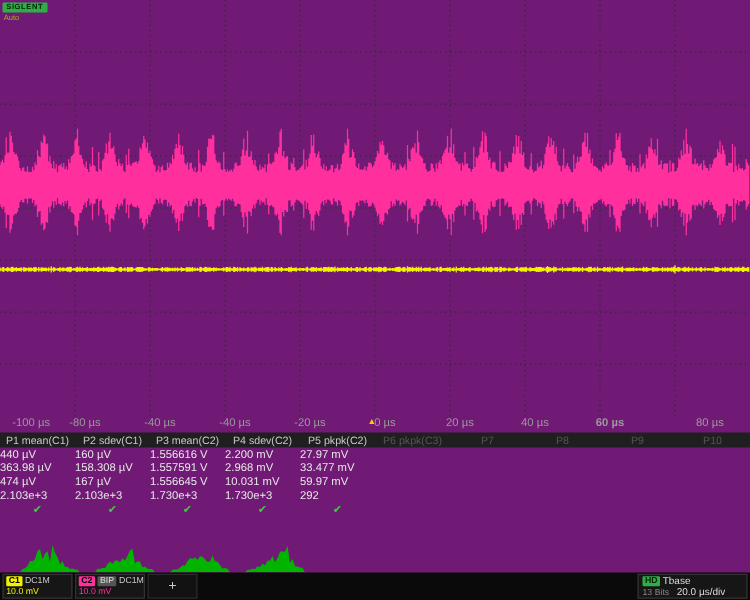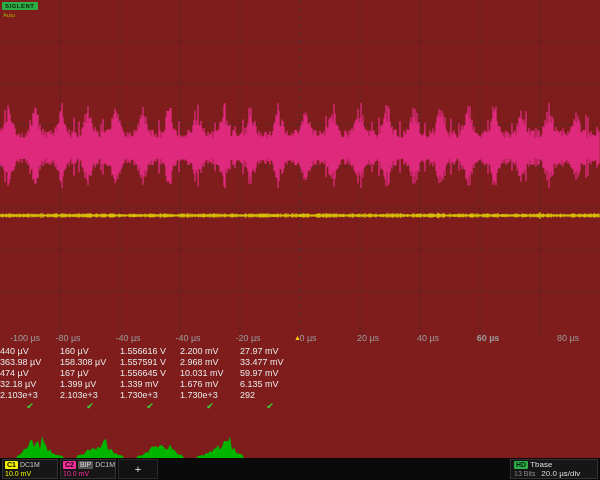--- a/index.html
+++ b/index.html
@@ -1,17 +1,17 @@
 <!DOCTYPE html>
 <html><head>
 <meta charset="utf-8">
 <style>
   *{box-sizing:border-box;margin:0;padding:0}
   html,body{background:#000}
-  .screen{position:relative;width:600px;height:480px;background:#7f1d1d;overflow:hidden;
+  .screen{position:relative;width:600px;height:480px;background:#701a75;overflow:hidden;
           font-family:"Liberation Sans",sans-serif;color:#ddd}
   
   .plot{position:absolute;left:0;top:0;width:600px;height:333px}
   .logo{position:absolute;left:2px;top:2px;background:#2fae46;color:#03220a;font-size:6px;
         font-weight:bold;padding:1px 3px;border-radius:1px;letter-spacing:.5px}
   .status{position:absolute;left:3px;top:12px;color:#a9b000;font-size:6px}
   
   .axis{position:absolute;left:0;top:332px;width:600px;height:14px;color:#9a9a9a;font-size:9px}
   .axlab{position:absolute;top:1px;width:50px;text-align:center;white-space:nowrap}
   .trig{position:absolute;left:294px;top:1px;color:#ffcc00;font-size:7px;line-height:9px}
@@ -74,20 +74,32 @@
       <span class="axlab" style="left: 163px;">-40 µs</span>
       <span class="axlab" style="left: 223px;">-20 µs</span>
       <span class="axlab" style="left: 283px;">0 µs</span>
       <span class="axlab" style="left: 343px;">20 µs</span>
       <span class="axlab" style="left: 403px;">40 µs</span>
       <span class="axlab" style="left: 463px; font-weight: bold;">60 µs</span>
       <span class="axlab" style="left: 543px;">80 µs</span>
     </div>
 
   <div class="meas" id="meas-table">
+      <div class="mrow hdr">
+        <div class="hcell">P1 mean(C1)</div>
+        <div class="hcell">P2 sdev(C1)</div>
+        <div class="hcell">P3 mean(C2)</div>
+        <div class="hcell">P4 sdev(C2)</div>
+        <div class="hcell">P5 pkpk(C2)</div>
+        <div class="hcell dim">P6 pkpk(C3)</div>
+        <div class="hcell dim">P7</div>
+        <div class="hcell dim">P8</div>
+        <div class="hcell dim">P9</div>
+        <div class="hcell dim">P10</div>
+      </div>
       <div class="mrow">
         <div class="vcell">440 µV</div>
         <div class="vcell">160 µV</div>
         <div class="vcell">1.556616 V</div>
         <div class="vcell">2.200 mV</div>
         <div class="vcell">27.97 mV</div>
         <div class="vcell"></div>
         <div class="vcell"></div>
         <div class="vcell"></div>
         <div class="vcell"></div>
@@ -111,32 +123,20 @@
         <div class="vcell">1.556645 V</div>
         <div class="vcell">10.031 mV</div>
         <div class="vcell">59.97 mV</div>
         <div class="vcell"></div>
         <div class="vcell"></div>
         <div class="vcell"></div>
         <div class="vcell"></div>
         <div class="vcell"></div>
       </div>
       <div class="mrow">
-        <div class="vcell">32.18 µV</div>
-        <div class="vcell">1.399 µV</div>
-        <div class="vcell">1.339 mV</div>
-        <div class="vcell">1.676 mV</div>
-        <div class="vcell">6.135 mV</div>
-        <div class="vcell"></div>
-        <div class="vcell"></div>
-        <div class="vcell"></div>
-        <div class="vcell"></div>
-        <div class="vcell"></div>
-      </div>
-      <div class="mrow">
         <div class="vcell">2.103e+3</div>
         <div class="vcell">2.103e+3</div>
         <div class="vcell">1.730e+3</div>
         <div class="vcell">1.730e+3</div>
         <div class="vcell">292</div>
         <div class="vcell"></div>
         <div class="vcell"></div>
         <div class="vcell"></div>
         <div class="vcell"></div>
         <div class="vcell"></div>

